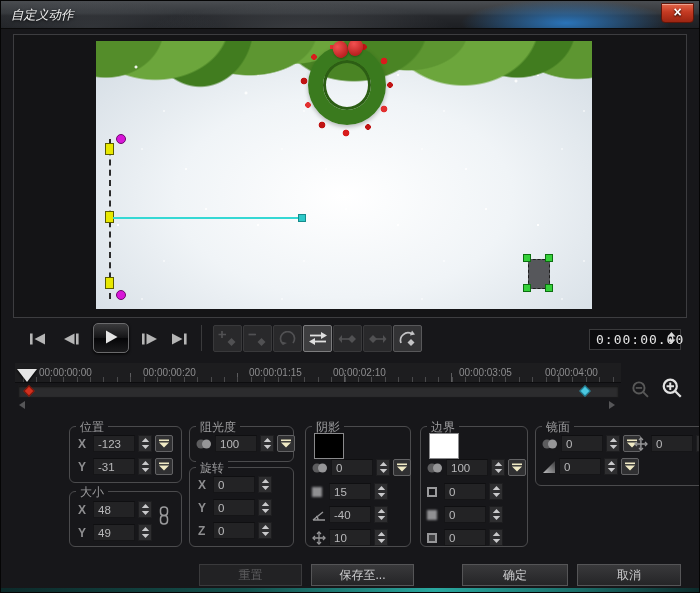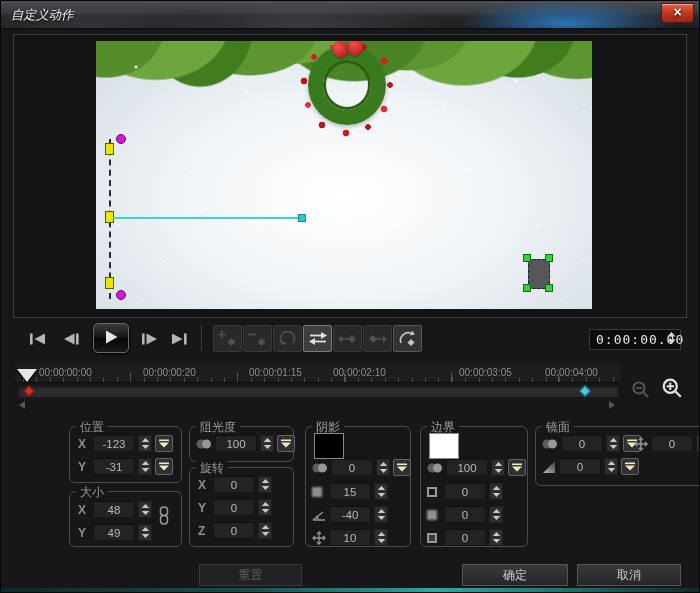--- a/index.html
+++ b/index.html
@@ -112,21 +112,21 @@
   .sa-right { left:608px; top:400px; border-top:4px solid transparent; border-bottom:4px solid transparent; border-left:6px solid #565658; }
   .zoombtn { position:absolute; background:none; border:none; cursor:pointer; }
   .z-out { left:630px; top:379px; color:#585858; }
   .z-in { left:660px; top:376px; color:#e2e2e2; }
 
   
   .grp { position:absolute; border:1px solid #4b4b4d; border-radius:6px;margin-left:40px; }
   .grp-label { position:absolute; top:-8px; left:6px; background:#17171a; padding:0 4px; color:#9b9b9d; font-size:12px; white-space:nowrap; }
   .row { position:absolute; display:flex; align-items:center; gap:3px; }
   .axlbl { color:#8e8e90; font-size:12px; font-weight:bold; width:12px; }
-  .num { width:42px; height:17px; background:#232325; border:1px solid #151517; border-top-color:#0f0f11; color:#b9b9bb; font-size:11.5px; padding:0 4px; font-family:"Liberation Sans","DejaVu Sans",sans-serif;text-align:center; }
+  .num { width:42px; height:17px; background:#232325; border:1px solid #151517; border-top-color:#0f0f11; color:#b9b9bb; font-size:11.5px; padding:0 4px; font-family:"Liberation Sans","DejaVu Sans",sans-serif; }
   .spin { width:14px; height:17px; background:#2e2e30; border:1px solid #1d1d1f; display:flex; align-items:center; justify-content:center; color:#c9c9cb; cursor:pointer; }
   .dd { width:18px; height:17px; background:#303032; border:1px solid #636365; border-radius:2px; display:flex; align-items:center; justify-content:center; color:#efe9c4; cursor:pointer; padding:0; }
   .ic { color:#969698; flex:none; }
   .swatch { position:absolute; left:8px; top:6px; width:30px; height:26px; border:1px solid #8a8a8c; cursor:pointer; }
   .sq { width:10px; height:10px; flex:none; }
   .sq-blur { background:#909092; filter:blur(1.2px); }
   .sq-outline { border:2px solid #9a9a9c; }
   .sq-inner { background:#3e3e40; border:2px solid #969698; }
   .easebtn { position:absolute; width:23px; height:20px; background:#2c2c2e; border:1px solid #58585a; border-radius:2px; color:#d2d2d4; cursor:pointer; padding:0; }
   .slider-line { position:absolute; left:8px; top:40px; width:164px; height:1px; background:#3c3c3e; }
@@ -580,17 +580,18 @@
       <button class="dd">
           <svg width="10" height="9" viewBox="0 0 10 9">
             <use href="#i-dd"></use>
           </svg>
         </button>
     </div>
   </div>
 
 
   <button class="fbtn disabled" style="left:198px;width:103px" disabled="">重置</button>
+  <button class="fbtn" style="left:310px;width:103px">保存至...</button>
   <button class="fbtn" style="left:576px;width:104px">取消</button>
   <button class="fbtn" style="left:461px;width:106px">确定</button>
   <div class="bottom-glow"></div>
 
 </div>
 
 </body></html>

